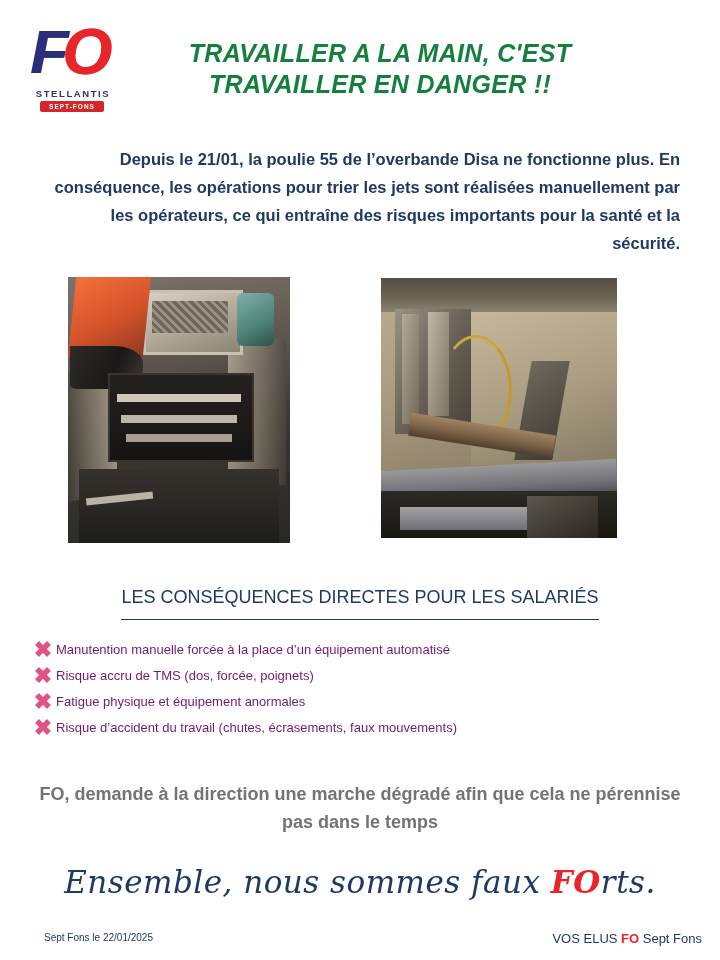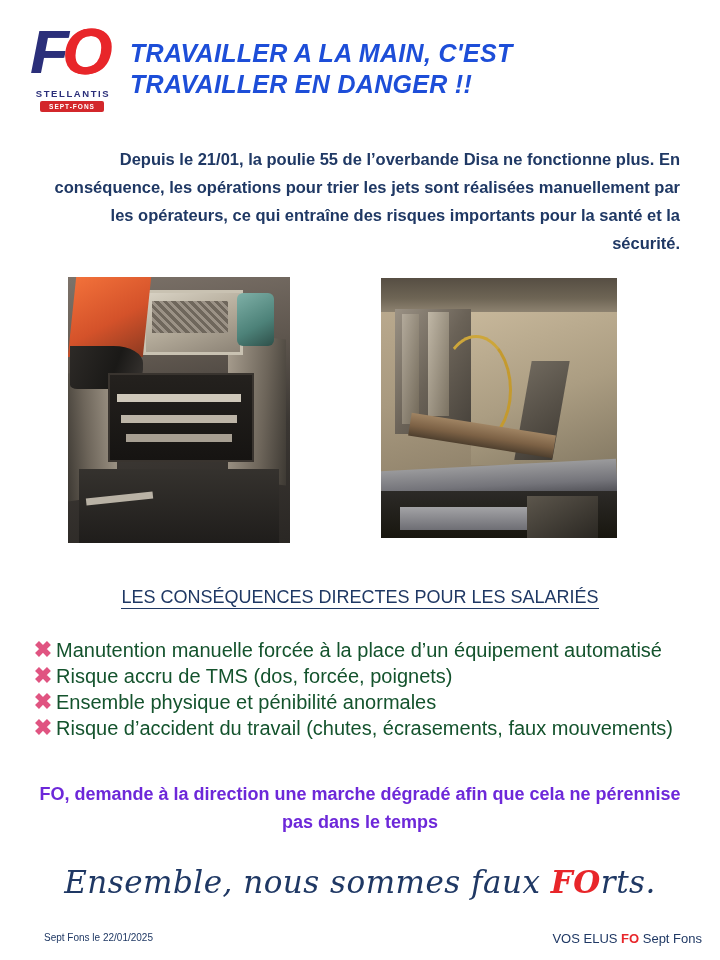--- a/index.html
+++ b/index.html
@@ -79,26 +79,27 @@
     font-weight: bold;
     letter-spacing: 1px;
     text-align: center;
     line-height: 11px;
   }
 
   .main-title {
     position: absolute;
     left: 130px; top: 38px;
     width: 500px;
+    text-align: center;
     font-size: 25px;
     font-weight: bold;
     font-style: italic;
     line-height: 31px;
     letter-spacing: 0.3px;
-    color: #1d4ed8;
+    color: #15803d;
     font-family: "Liberation Sans", sans-serif;
   }
 
   
   .intro {
     position: absolute;
     left: 40px; top: 145px;
     width: 640px;
     text-align: right;
     font-size: 16.5px;
@@ -192,21 +193,21 @@
   
   .conseq-title {
     position: absolute;
     left: 40px; top: 585px;
     width: 640px;
     text-align: center;
     font-size: 18px;
     line-height: 24px;
     color: #1f3864;
   }
-  .conseq-title span { border-bottom: 1px solid #1f3864; padding-bottom: 1px; }
+  .conseq-title span { border-bottom: 1px solid #1f3864; padding-bottom: 12px; }
 
   .bullets {
     position: absolute;
     left: 30px; top: 637px;
     width: 660px;
   }
   .bullet-row {
     display: flex;
     align-items: center;
     height: 26px;
@@ -214,36 +215,36 @@
   .bullet-x {
     width: 26px;
     flex: 0 0 26px;
     text-align: center;
     font-size: 22px;
     font-weight: bold;
     line-height: 26px;
     color: #e05481;
   }
   .bullet-text {
-    font-size: 20px;
+    font-size: 13px;
     line-height: 26px;
-    color: #14532d;
+    color: #701a75;
     white-space: nowrap;
   }
 
   
   .demand {
     position: absolute;
     left: 35px; top: 780px;
     width: 650px;
     text-align: center;
     font-size: 18px;
     font-weight: bold;
     line-height: 28px;
-    color: #6d28d9;
+    color: #737373;
   }
 
   
   .slogan {
     position: absolute;
     left: 60px; top: 862px;
     width: 600px;
     text-align: center;
     font-size: 31px;
     font-style: italic;
@@ -332,21 +333,21 @@
   <div class="bullet-row">
     <span class="bullet-x">✖</span>
     <span class="bullet-text">Manutention manuelle forcée à la place d’un équipement automatisé</span>
   </div>
   <div class="bullet-row">
     <span class="bullet-x">✖</span>
     <span class="bullet-text">Risque accru de TMS (dos, forcée, poignets)</span>
   </div>
   <div class="bullet-row">
     <span class="bullet-x">✖</span>
-    <span class="bullet-text">Ensemble physique et pénibilité anormales</span>
+    <span class="bullet-text">Fatigue physique et équipement anormales</span>
   </div>
   <div class="bullet-row">
     <span class="bullet-x">✖</span>
     <span class="bullet-text">Risque d’accident du travail (chutes, écrasements, faux mouvements)</span>
   </div>
 </div>
 
 <div class="demand">FO, demande à la direction une marche dégradé afin que cela ne pérennise pas dans le temps</div>
 
 <div class="slogan"><span>Ensemble, nous sommes faux </span><span class="fo">FO</span><span>rts.</span></div>

